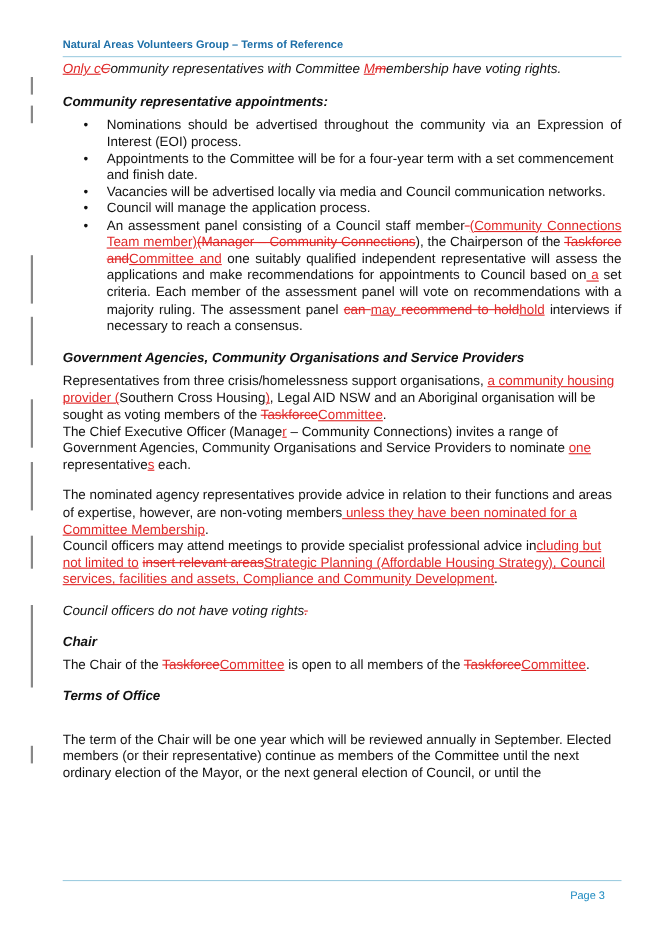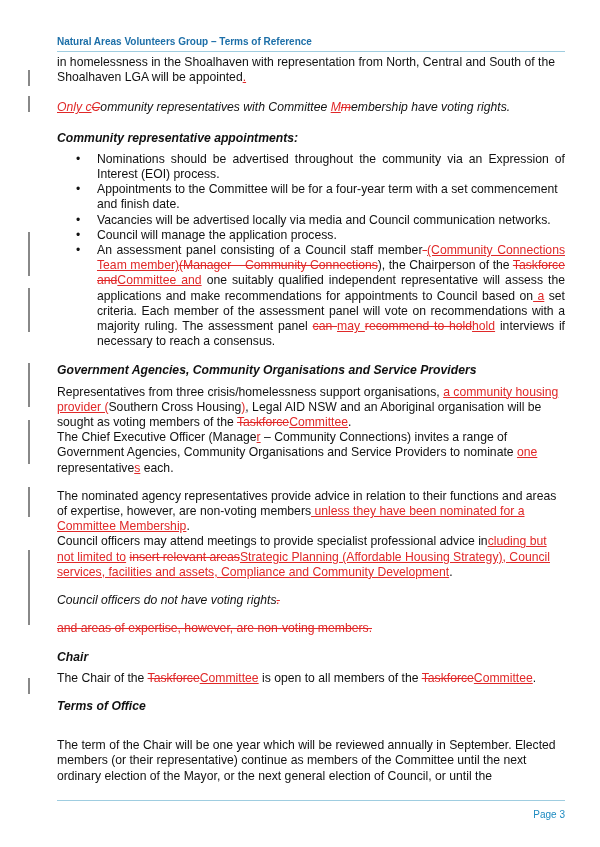--- a/index.html
+++ b/index.html
@@ -17,41 +17,38 @@
     .ins { color: #e02828; text-decoration: underline; }
     .del { color: #e02828; text-decoration: line-through; }
     .h { font-weight: bold; font-style: italic; }
     .it { font-style: italic; }
     .j { text-align: justify; }
     ul { margin: 0; padding: 0; list-style: none; }
     li { position: relative; padding-left: 40px; margin-bottom: 0; }
     li::before { content: "•"; position: absolute; left: 19px; top: 0; }
     .bar { position: absolute; left: 28px; width: 1.5px; background: #888; }
     .footer-rule { position: absolute; left: 57px; top: 800px; width: 508px; border-top: 1.5px solid #9fcde0; }
-    .pagenum { position: absolute; right: 35px; top: 809px; font-size: 10px; color: #1d8ac0; }
+    .pagenum { position: absolute; right: 50px; top: 809px; font-size: 10px; color: #1d8ac0; }
   </style>
 </head>
 <body>
 
 <div class="header">Natural Areas Volunteers Group – Terms of Reference</div>
 
 <div class="bar" style="top:70px;height:16px;"></div>
 <div class="bar" style="top:96px;height:16px;"></div>
 <div class="bar" style="top:232px;height:44px;"></div>
 <div class="bar" style="top:288px;height:44px;"></div>
 <div class="bar" style="top:363px;height:44px;"></div>
 <div class="bar" style="top:420px;height:44px;"></div>
 <div class="bar" style="top:487px;height:30px;"></div>
 <div class="bar" style="top:550px;height:75px;"></div>
 <div class="bar" style="top:678px;height:16px;"></div>
 
 <div class="page">
-  <p style="margin-bottom:15px;">
-    <span>in homelessness in the Shoalhaven with representation from North, Central and South of the Shoalhaven LGA will be appointed</span><span class="ins">.</span>
-  </p>
 
   <p class="it" style="margin-bottom:15px;">
     <span class="ins">Only c</span><span class="del">C</span><span>ommunity representatives with Committee </span><span class="ins">M</span><span class="del">m</span><span>embership have voting rights.</span>
   </p>
 
   <p class="h" style="margin-bottom:6px;">Community representative appointments:</p>
   <ul style="margin-bottom:14px;">
     <li class="j">Nominations should be advertised throughout the community via an Expression of Interest (EOI) process.</li>
     <li>Appointments to the Committee will be for a four-year term with a set commencement and finish date.</li>
     <li>Vacancies will be advertised locally via media and Council communication networks.</li>
@@ -71,21 +68,20 @@
   <p style="margin-bottom:0;">
     <span>The nominated agency representatives provide advice in relation to their functions and areas of expertise, however, are non-voting members</span><span class="ins"> unless they have been nominated for a Committee Membership</span><span>.</span>
   </p>
 
   <p style="margin-bottom:13px;">
     <span>Council officers may attend meetings to provide specialist professional advice in</span><span class="ins">cluding but not limited to</span><span> </span><span class="del">insert relevant areas</span><span class="ins">Strategic Planning (Affordable Housing Strategy), Council services, facilities and assets, Compliance and Community Development</span><span>.</span>
   </p>
   <p class="it" style="margin-bottom:13px;">
     <span>Council officers do not have voting rights</span><span class="del">.</span>
   </p>
-  <p class="del" style="margin-bottom:13px;">and areas of expertise, however, are non-voting members.</p>
 
   <p class="h" style="margin-bottom:6px;">Chair</p>
   <p style="margin-bottom:13px;">
     <span>The Chair of the </span><span class="del">Taskforce</span><span class="ins">Committee</span><span> is open to all members of the </span><span class="del">Taskforce</span><span class="ins">Committee</span><span>.</span>
   </p>
 
   <p class="h" style="margin-bottom:24px;">Terms of Office</p>
   <p>The term of the Chair will be one year which will be reviewed annually in September. Elected members (or their representative) continue as members of the Committee until the next ordinary election of the Mayor, or the next general election of Council, or until the</p>
 </div>
 

